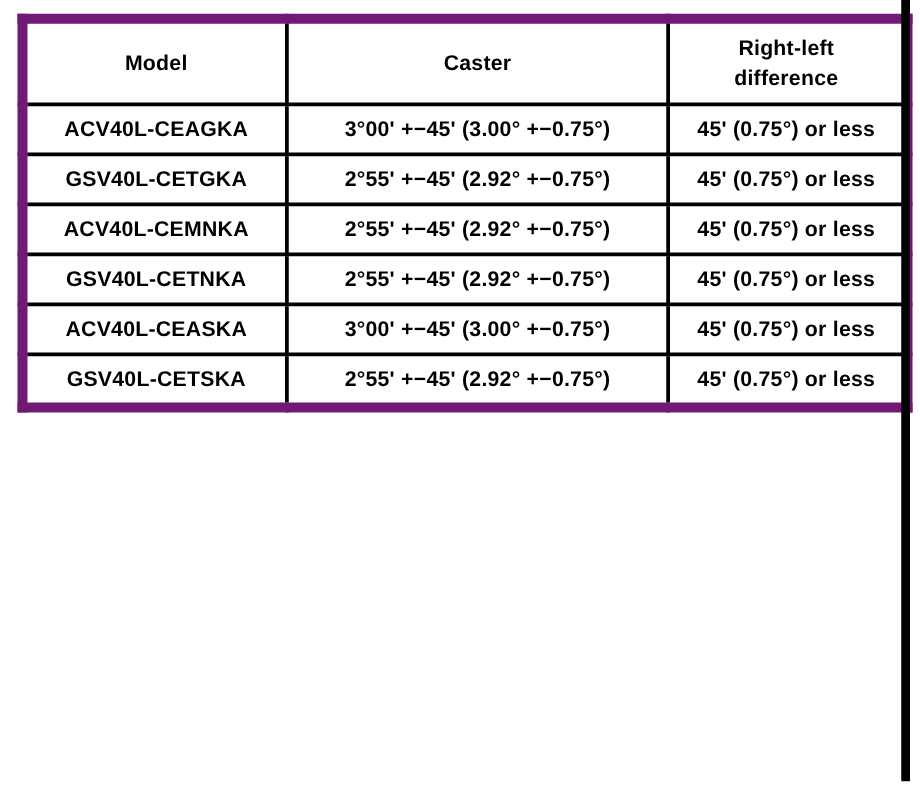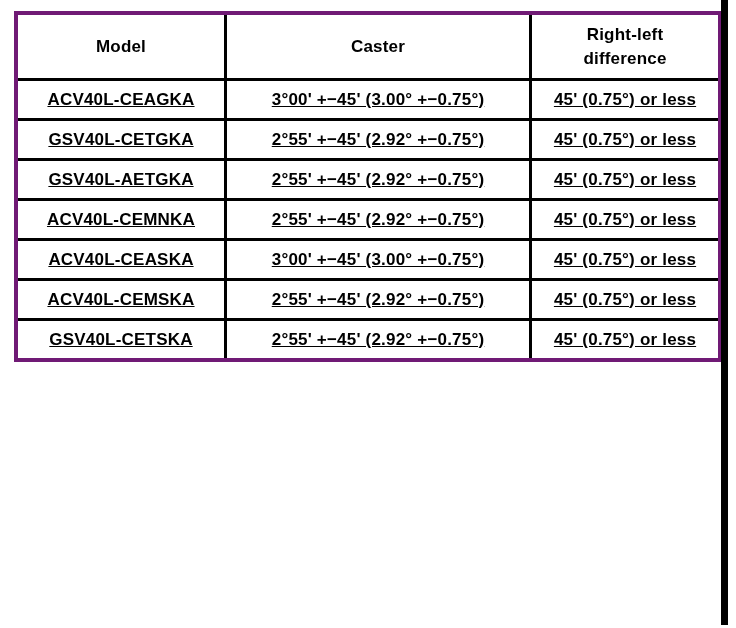--- a/index.html
+++ b/index.html
@@ -31,29 +31,28 @@
     font-weight: bold;
     font-size: 17px;
     text-align: center;
     vertical-align: middle;
     padding: 0 4px;
     white-space: nowrap;
     overflow: hidden;
     letter-spacing: 0.2px;
   }
   table.spec-table {
-    border: 4px solid #701a75;
+    border: 8px solid #701a75;
   }
   table.spec-table thead th {
     height: 63px;
     line-height: 24px;
   }
   table.spec-table tbody td {
     height: 37px;
-    text-decoration: underline;
   }
   .col-model  { width: 198px; }
   .col-caster { width: 294px; }
   .col-diff   { width: 178px; }
   .page-edge-line {
     position: absolute;
     left: 721px;
     top: 0;
     width: 7px;
     height: 625px;
@@ -80,37 +79,32 @@
         <td>ACV40L-CEAGKA</td>
         <td>3°00' +−45' (3.00° +−0.75°)</td>
         <td>45' (0.75°) or less</td>
       </tr>
       <tr>
         <td>GSV40L-CETGKA</td>
         <td>2°55' +−45' (2.92° +−0.75°)</td>
         <td>45' (0.75°) or less</td>
       </tr>
       <tr>
-        <td>GSV40L-AETGKA</td>
+        <td>ACV40L-CEMNKA</td>
         <td>2°55' +−45' (2.92° +−0.75°)</td>
         <td>45' (0.75°) or less</td>
       </tr>
       <tr>
-        <td>ACV40L-CEMNKA</td>
+        <td>GSV40L-CETNKA</td>
         <td>2°55' +−45' (2.92° +−0.75°)</td>
         <td>45' (0.75°) or less</td>
       </tr>
       <tr>
         <td>ACV40L-CEASKA</td>
         <td>3°00' +−45' (3.00° +−0.75°)</td>
-        <td>45' (0.75°) or less</td>
-      </tr>
-      <tr>
-        <td>ACV40L-CEMSKA</td>
-        <td>2°55' +−45' (2.92° +−0.75°)</td>
         <td>45' (0.75°) or less</td>
       </tr>
       <tr>
         <td>GSV40L-CETSKA</td>
         <td>2°55' +−45' (2.92° +−0.75°)</td>
         <td>45' (0.75°) or less</td>
       </tr>
     </tbody>
   </table>
 </div>

